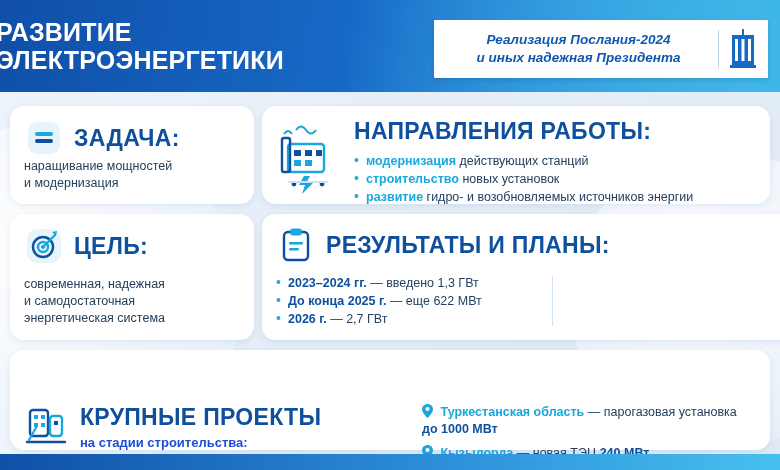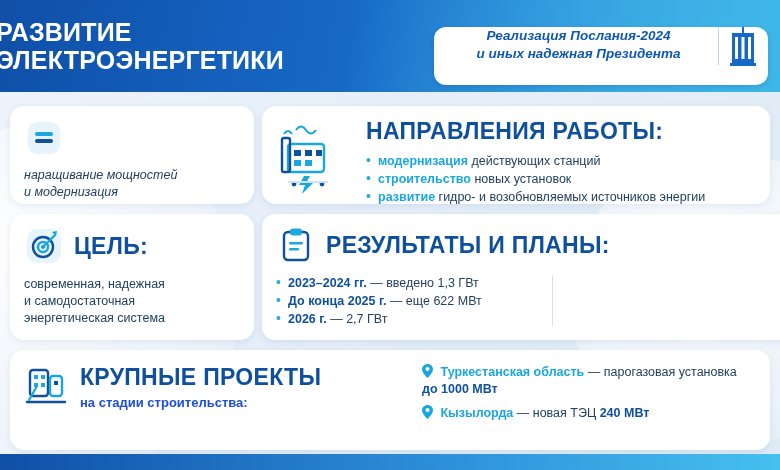--- a/index.html
+++ b/index.html
@@ -33,24 +33,23 @@
   }
   .title {
     position: absolute; left: -4px; top: 18px; width: 380px;
     color: #ffffff; font-weight: bold; font-size: 25px; line-height: 28px;
     letter-spacing: .2px; z-index: 3;
   }
   .title span { display: block; }
 
   .pill {
     position: absolute; right: 12px; top: 20px; width: 334px; height: 58px;
-    background: #ffffff; border-radius: 12px; z-index: 3;
-    display: flex; padding: 0 10px 0 14px;
+    background: #ffffff; border-radius: 1px; z-index: 3;
+    display: flex; align-items: center; padding: 0 10px 0 14px;
     box-shadow: 0 2px 5px rgba(10,50,100,.18);
-    margin-top: 7px;
   }
   .pill-text {
     flex: 1; text-align: center; color: #0f58b0;
     font-style: italic; font-weight: bold; font-size: 13.5px; line-height: 18px;
   }
   .pill-sep { width: 1px; height: 38px; background: #bcd6ee; margin: 0 9px; }
   .pill-logo { width: 30px; height: 40px; position: relative; }
 
   
   .card {
@@ -135,30 +134,31 @@
 <div class="card card-zadacha">
   <div style="padding:12px 14px 0 14px;">
     <div class="head-row">
       <div class="icon-box">
         <svg width="40" height="40" viewBox="0 0 40 40">
           <rect x="4" y="4" width="32" height="32" rx="9" fill="#e8f4fc"></rect>
           <rect x="11" y="14" width="18" height="4" rx="2" fill="#1aa7dd"></rect>
           <rect x="11" y="21" width="18" height="4" rx="2" fill="#0e4f9e"></rect>
         </svg>
       </div>
-    </div>
-    <div class="body-text" style="margin-top:9px;font-style:italic;">
+      <div class="head-title">ЗАДАЧА:</div>
+    </div>
+    <div class="body-text" style="">
       <div>наращивание мощностей</div>
       <div>и модернизация</div>
     </div>
   </div>
 </div>
 
 <div class="card card-napr">
-  <div style="display:flex; padding:10px 14px 0 12px; gap:22px;">
+  <div style="display:flex; padding:10px 14px 0 12px; gap:10px;">
     <div style="width:70px; flex:0 0 70px; padding-top:4px;">
       <svg width="70" height="76" viewBox="0 0 70 76">
         <rect x="14" y="24" width="36" height="28" rx="3" fill="none" stroke="#1aa7dd" stroke-width="2.4"></rect>
         <rect x="20" y="30" width="7" height="6" fill="#0e4f9e"></rect>
         <rect x="31" y="30" width="7" height="6" fill="#0e4f9e"></rect>
         <rect x="42" y="30" width="6" height="6" fill="#0e4f9e"></rect>
         <rect x="20" y="40" width="7" height="6" fill="#1aa7dd"></rect>
         <rect x="31" y="40" width="7" height="6" fill="#1aa7dd"></rect>
         <rect x="8" y="18" width="8" height="34" rx="2" fill="none" stroke="#0e4f9e" stroke-width="2.4"></rect>
         <path d="M10 14 q4 -6 8 0" fill="none" stroke="#1aa7dd" stroke-width="2"></path>
@@ -235,21 +235,21 @@
         <li>
           <span class="hl-dark">2026 г.</span><span> — 2,7 ГВт</span>
         </li>
       </ul>
     </div>
     <div class="rez-div"></div>
   </div>
 </div>
 
 <div class="card card-proj">
-  <div style="display:flex; padding:12px 16px 0 14px; gap:12px; align-items:flex-start;">
+  <div style="display:flex; padding:12px 16px 0 14px; gap:12px; align-items:flex-start;margin-top:40px;">
     <div class="icon-box" style="width:44px; flex:0 0 44px;">
       <svg width="44" height="46" viewBox="0 0 44 46">
         <rect x="6" y="8" width="18" height="26" rx="3" fill="none" stroke="#0e4f9e" stroke-width="2.4"></rect>
         <rect x="10" y="13" width="4" height="4" fill="#1aa7dd"></rect>
         <rect x="17" y="13" width="4" height="4" fill="#1aa7dd"></rect>
         <rect x="10" y="21" width="4" height="4" fill="#1aa7dd"></rect>
         <rect x="17" y="21" width="4" height="4" fill="#1aa7dd"></rect>
         <rect x="26" y="14" width="12" height="20" rx="3" fill="none" stroke="#1aa7dd" stroke-width="2.4"></rect>
         <rect x="30" y="19" width="4" height="4" fill="#0e4f9e"></rect>
         <path d="M3 40 h38" stroke="#0e4f9e" stroke-width="2.4" stroke-linecap="round"></path>

